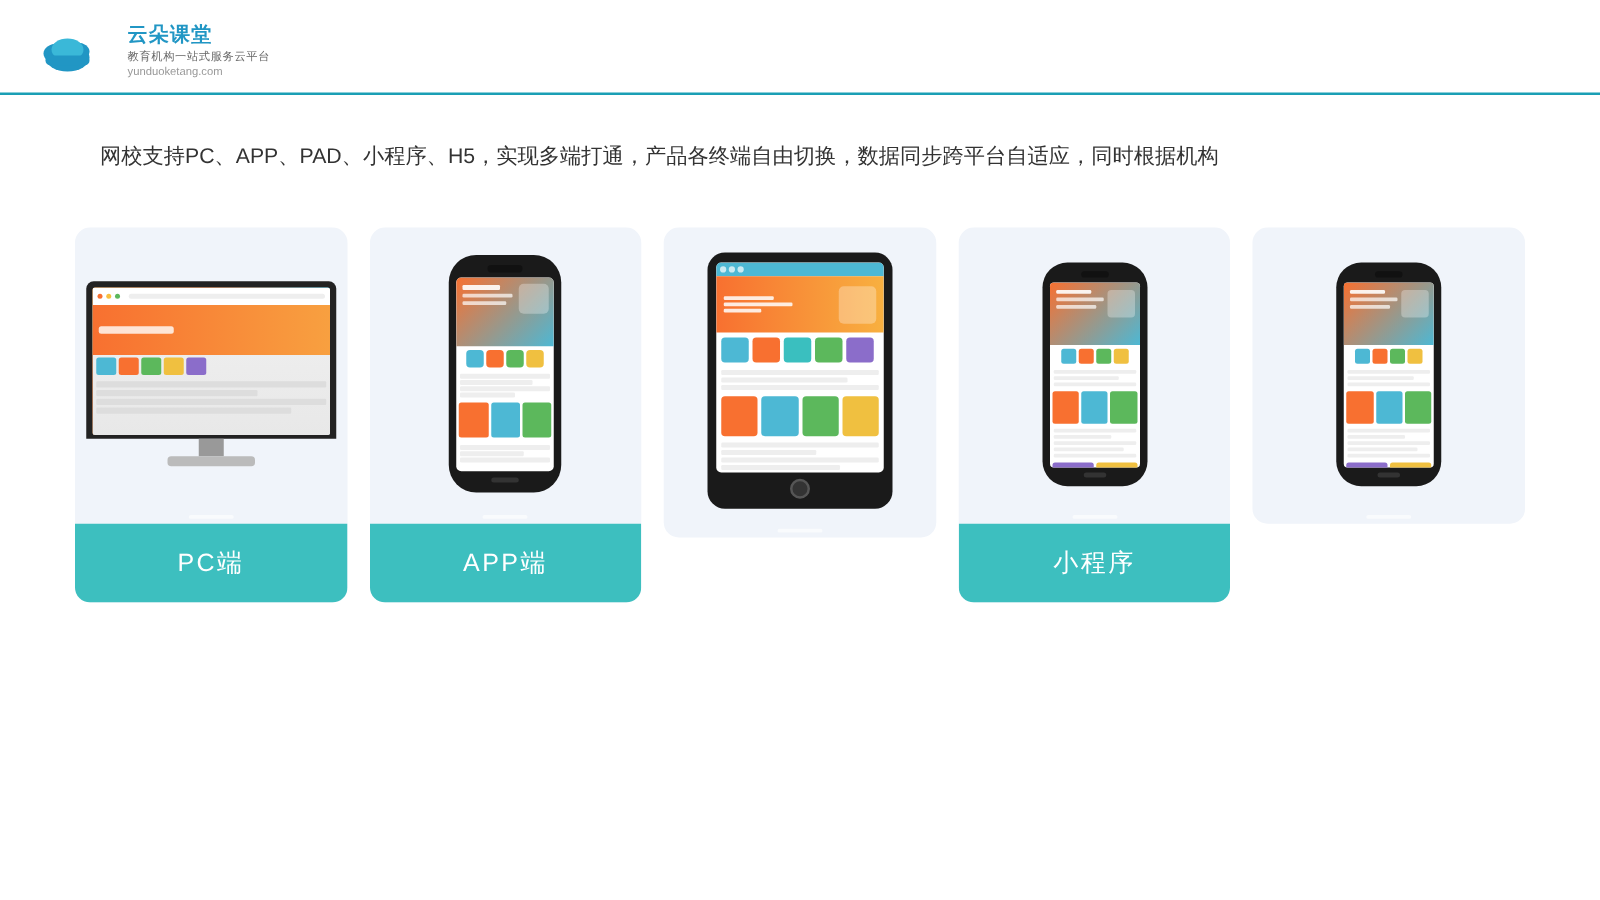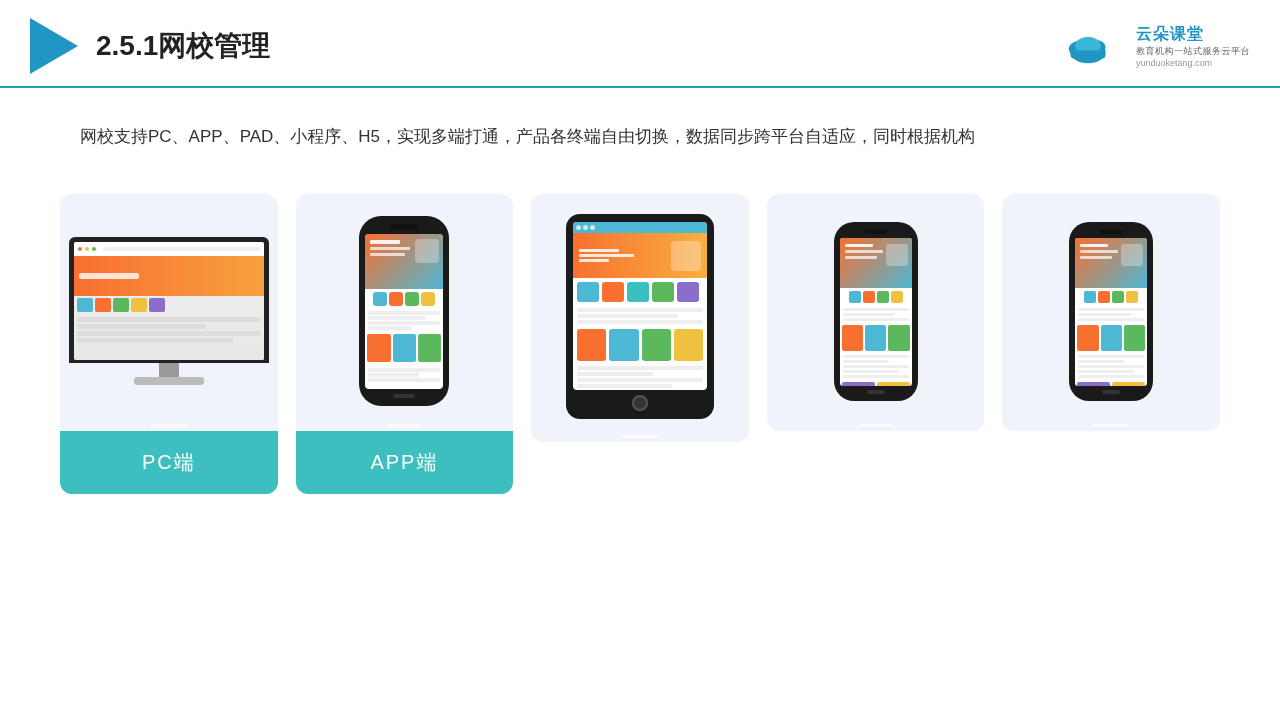--- a/index.html
+++ b/index.html
@@ -364,24 +364,20 @@
 
     
     .label-bar {
       width: 36px; height: 3px; background: rgba(255,255,255,0.6); border-radius: 2px; margin-bottom: 4px;
     }
   </style>
 </head>
 <body>
 
 <div class="header">
-  <div class="header-left">
-    <div class="logo-triangle"></div>
-    <h1 class="page-title">2.5.1网校管理</h1>
-  </div>
   <div class="header-right">
     <div class="cloud-logo">
       <svg class="cloud-icon-svg" viewBox="0 0 60 45">
         <ellipse cx="30" cy="30" rx="22" ry="14" fill="#2196c4"></ellipse>
         <ellipse cx="20" cy="26" rx="14" ry="10" fill="#2196c4"></ellipse>
         <ellipse cx="40" cy="24" rx="12" ry="9" fill="#2196c4"></ellipse>
         <ellipse cx="30" cy="22" rx="16" ry="11" fill="#3ab8d8"></ellipse>
         <rect x="8" y="28" width="44" height="10" rx="5" fill="#2196c4"></rect>
       </svg>
       <div class="brand-text">
@@ -570,20 +566,21 @@
           </div>
           <div style="display:flex;gap:2px;padding:2px 2px;">
             <div style="flex:1;height:22px;border-radius:2px;background:#8b6dca;"></div>
             <div style="flex:1;height:22px;border-radius:2px;background:#f0c040;"></div>
           </div>
         </div>
         <div class="phone-mini-home"></div>
       </div>
     </div>
     <div class="label-bar"></div>
+    <div class="device-label">小程序</div>
   </div>
 
   <div class="device-card">
     <div class="device-image-area">
       <div class="phone-mini">
         <div class="phone-mini-notch"></div>
         <div class="phone-mini-screen">
           <div style="height:50px;background:linear-gradient(135deg,#f87030,#4db8d4);position:relative;overflow:hidden;">
             <div style="position:absolute;top:6px;left:5px;width:28px;height:3px;background:rgba(255,255,255,0.9);border-radius:1px;"></div>
             <div style="position:absolute;top:12px;left:5px;width:38px;height:3px;background:rgba(255,255,255,0.7);border-radius:1px;"></div>

